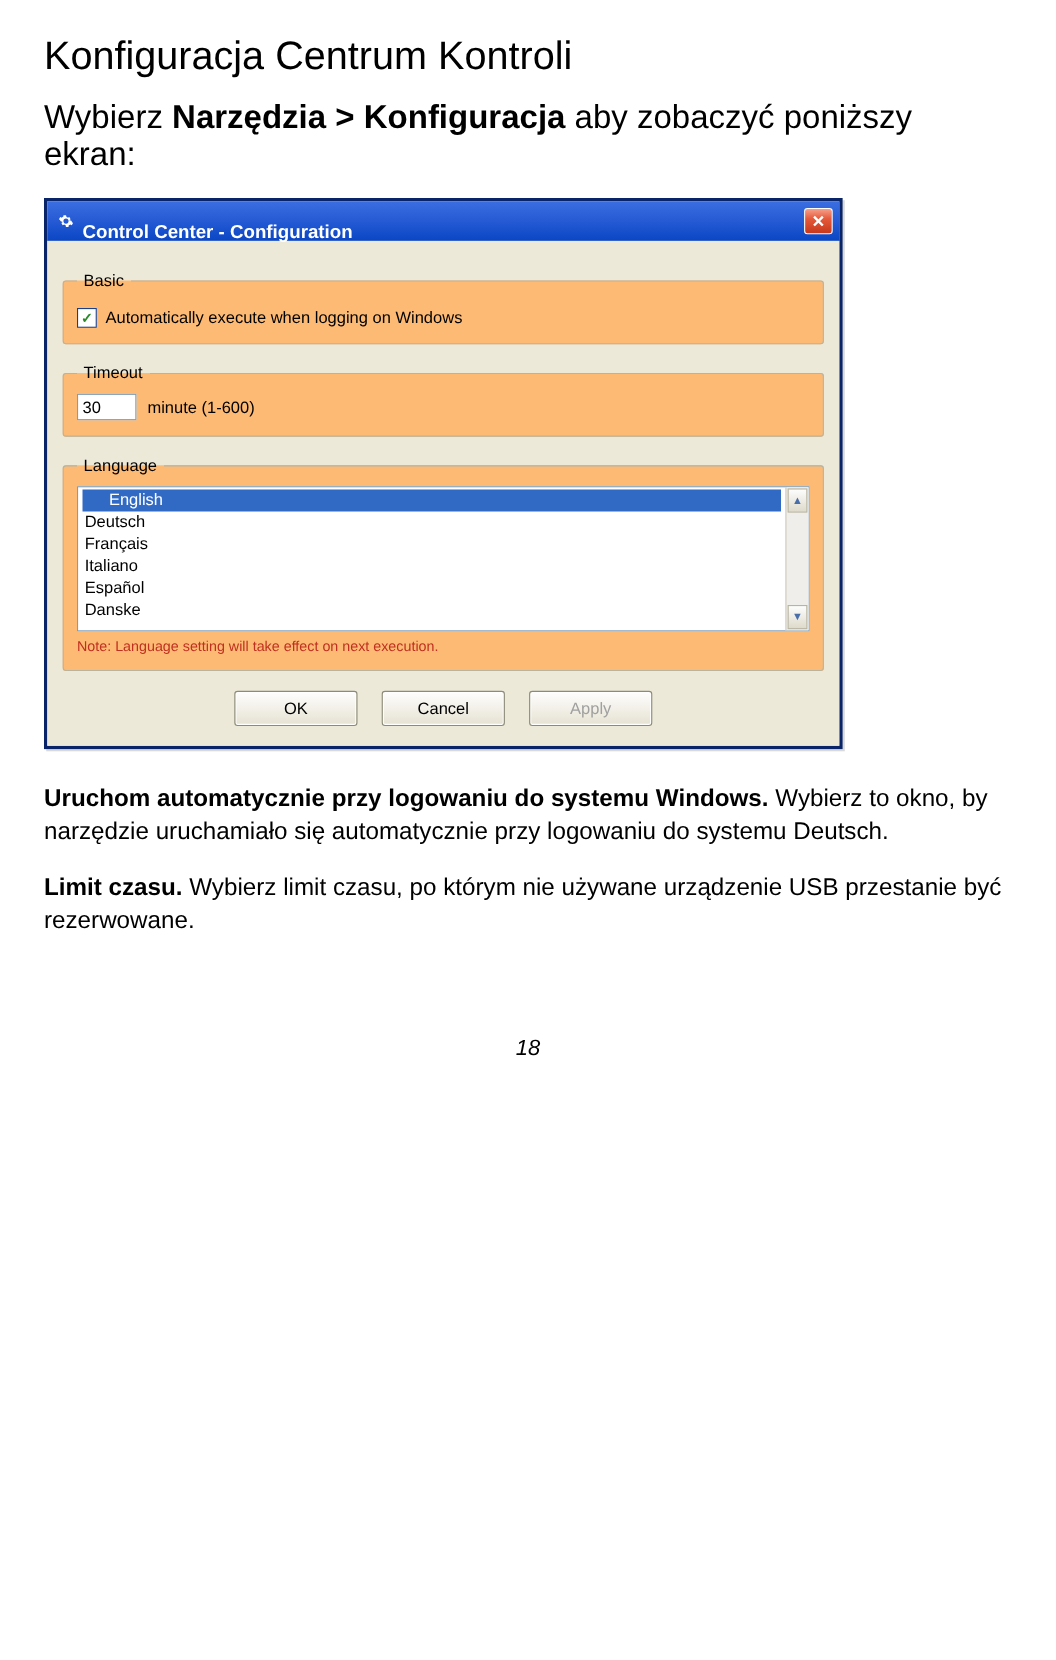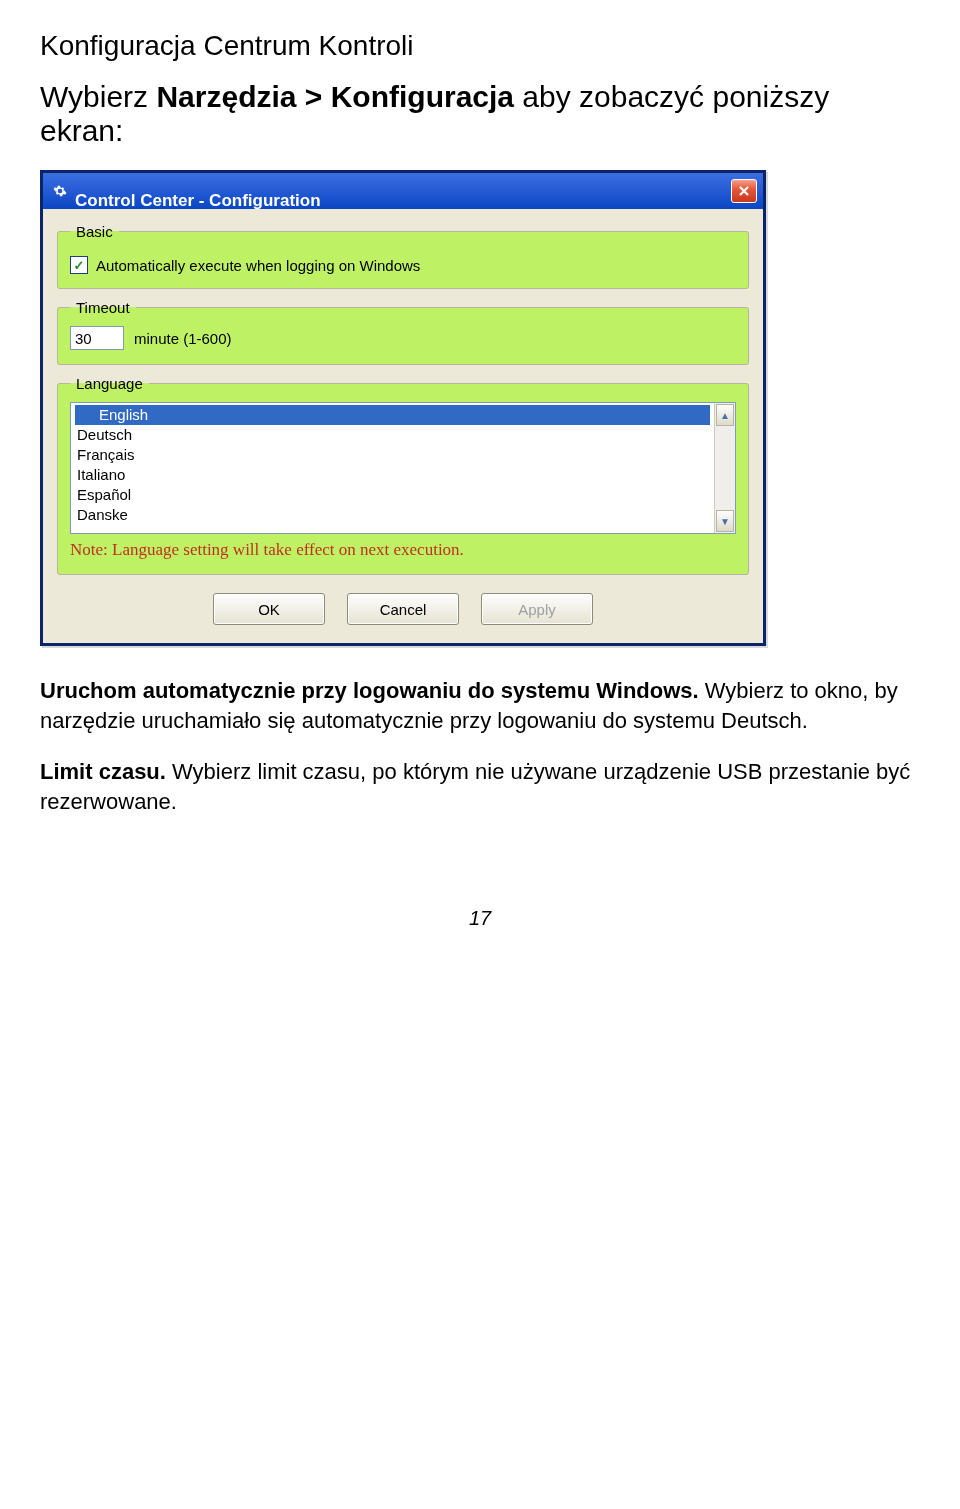--- a/index.html
+++ b/index.html
@@ -5,21 +5,21 @@
   body {
     margin: 0;
     padding: 30px 40px;
     font-family: Arial, Helvetica, sans-serif;
     background: #fff;
     color: #000;
     width: 960px;
     box-sizing: border-box;
   }
   h1 {
-    font-size: 28px;
+    font-size: 36px;
     font-weight: normal;
     margin: 0 0 18px 0;
   }
   .intro {
     font-size: 30px;
     margin: 0 0 22px 0;
   }
   .intro b { font-weight: bold; }
   .dialog {
     width: 720px;
@@ -55,23 +55,23 @@
   .dialog-body {
     padding: 10px 14px 14px 14px;
     background: #ece9d8;
     font-family: Tahoma, Arial, sans-serif;
     font-size: 15px;
     color: #000;
   }
   fieldset {
     border: 1px solid #b8b4a0;
     border-radius: 3px;
-    margin: 4px 0 10px 0;
+    margin: 18px 0 10px 0;
     padding: 10px 12px 14px 12px;
-    background: #bef264;
+    background: #fdba74;
   }
   legend {
     padding: 0 6px;
     font-size: 15px;
     color: #000;
   }
   .checkbox-row {
     display: flex;
     align-items: center;
     gap: 8px;
@@ -127,23 +127,22 @@
   .scroll-btn {
     height: 20px;
     background: linear-gradient(to bottom, #fdfdfd, #dedacb);
     border: 1px solid #b8b4a0;
     margin: 1px;
     display:flex; align-items:center; justify-content:center;
     font-size: 10px; color:#4a6ea9;
   }
   .note {
     color: #c03020;
-    font-size: 17px;
+    font-size: 13px;
     margin-top: 6px;
-    font-family: Liberation Serif, serif;
   }
   .button-row {
     display:flex; justify-content:center; gap: 22px;
     margin: 18px 0 4px 0;
   }
   .xp-btn {
     min-width: 110px; height: 30px;
     background: linear-gradient(to bottom, #fefefe, #e6e2d2);
     border: 1px solid #8c8a78;
     border-radius: 3px;
@@ -243,13 +242,13 @@
 
 <div class="body-text">
   <p>
     <b>Uruchom automatycznie przy logowaniu do systemu Windows.</b><span> Wybierz to okno, by narzędzie uruchamiało się automatycznie przy logowaniu do systemu Deutsch.</span>
   </p>
   <p>
     <b>Limit czasu.</b><span> Wybierz limit czasu, po którym nie używane urządzenie USB przestanie być rezerwowane.</span>
   </p>
 </div>
 
-<div class="pagenum">17</div>
+<div class="pagenum">18</div>
 
 </body></html>

